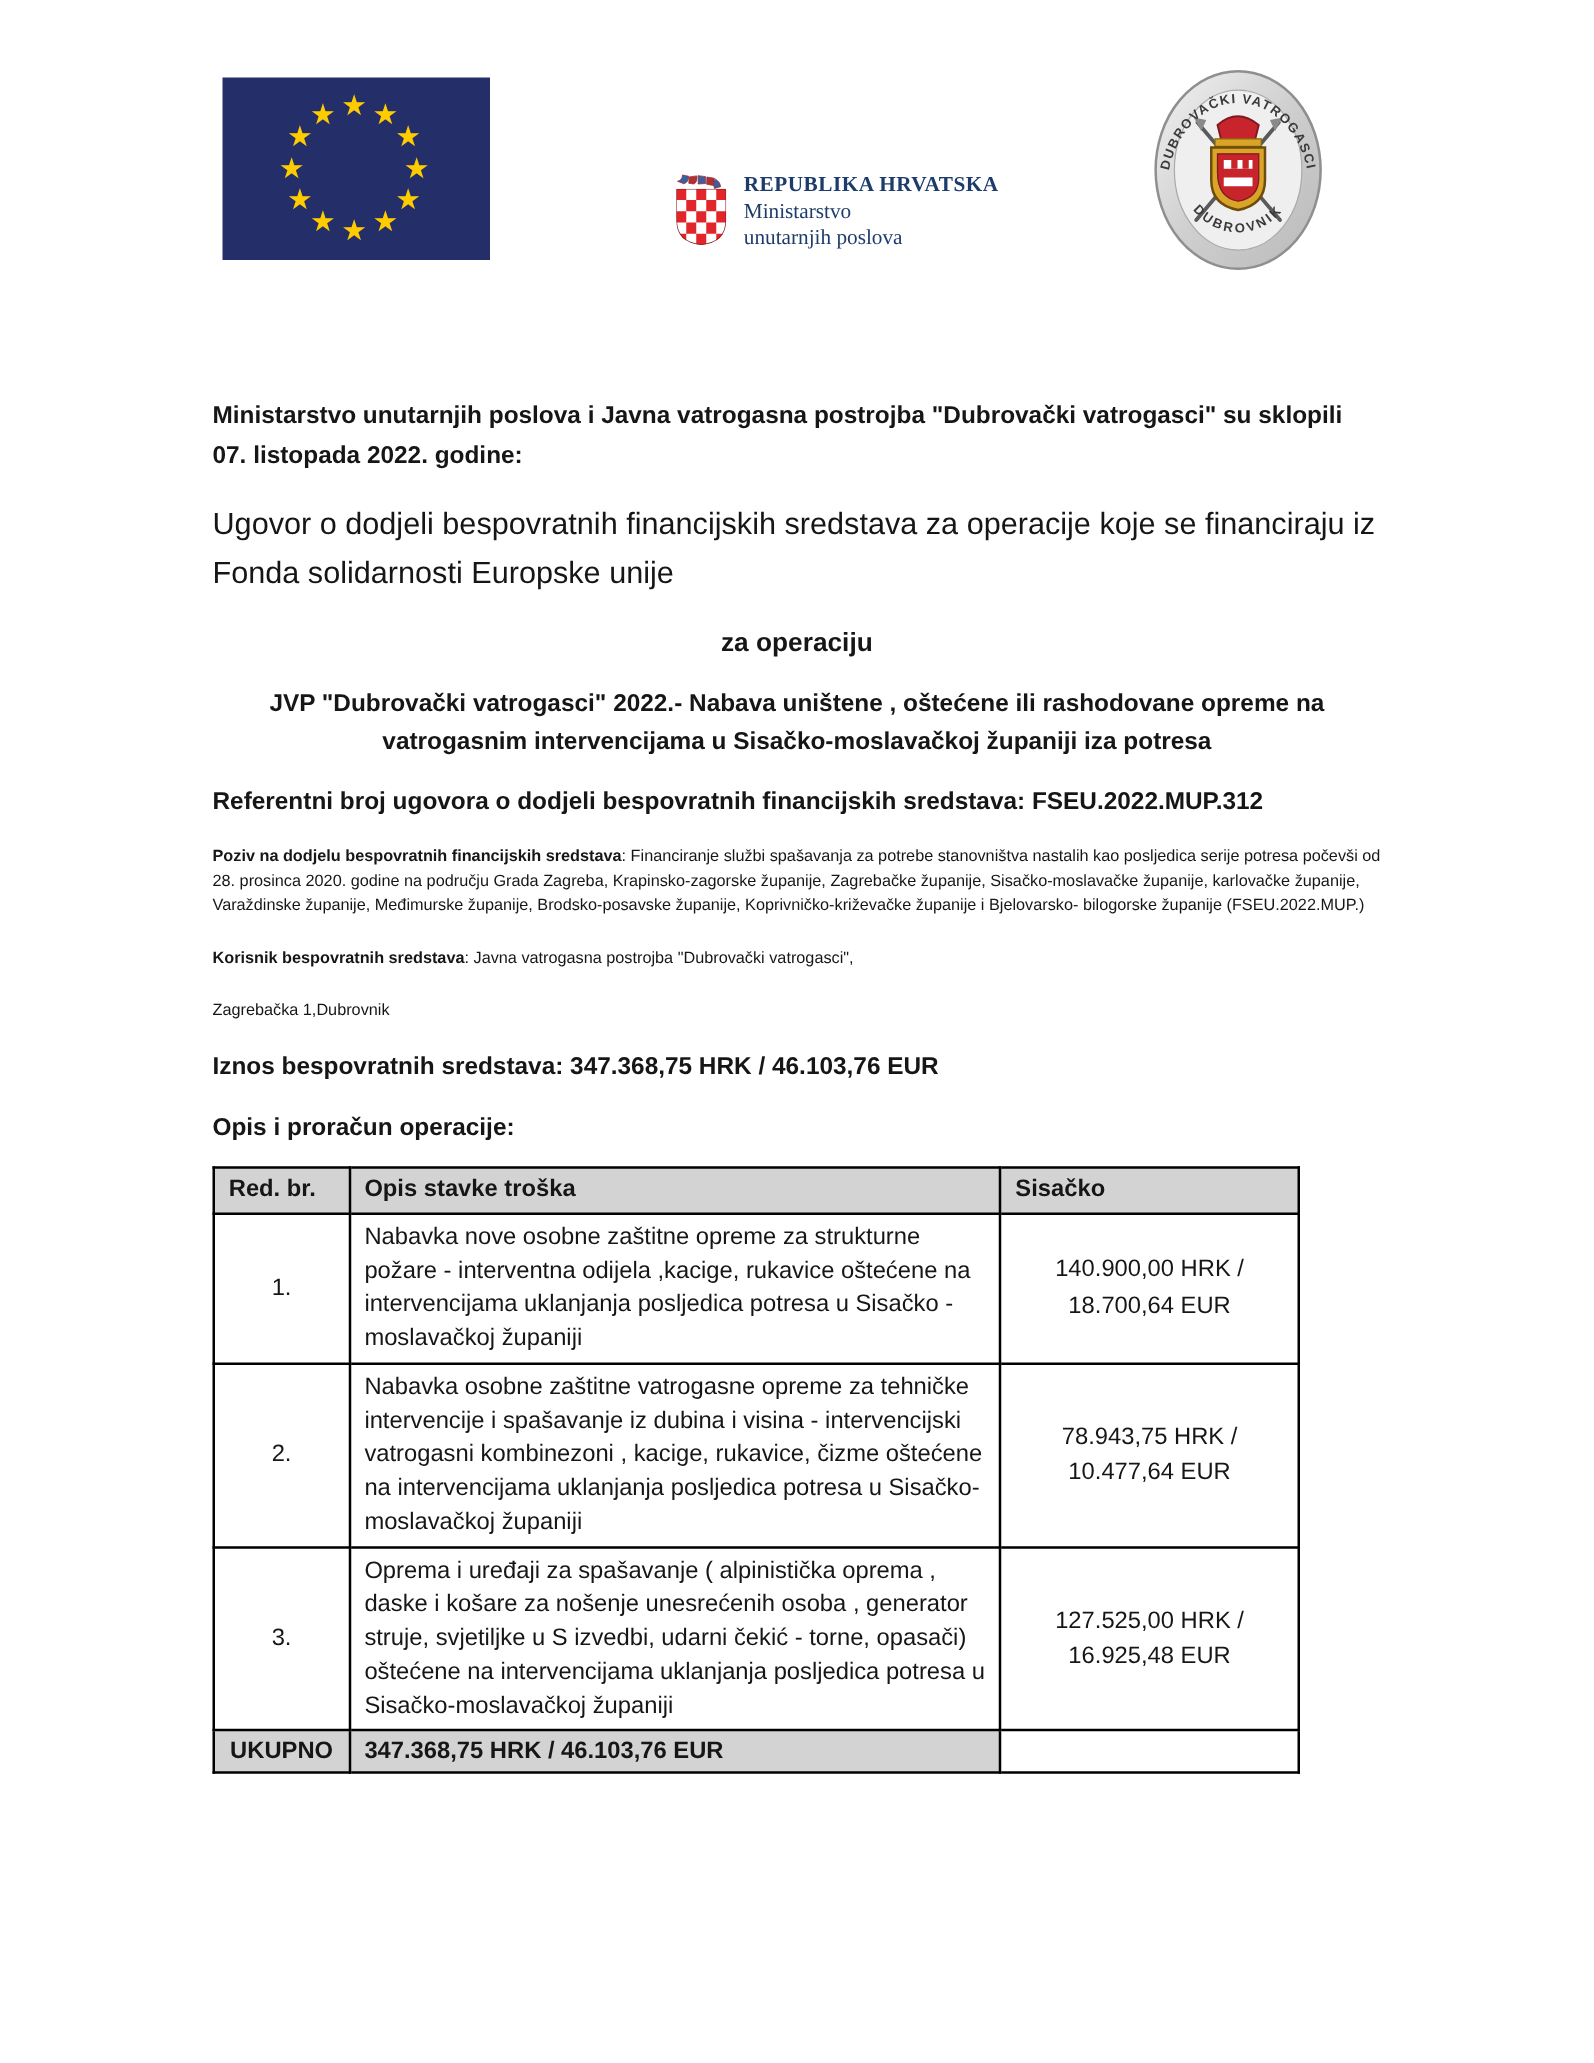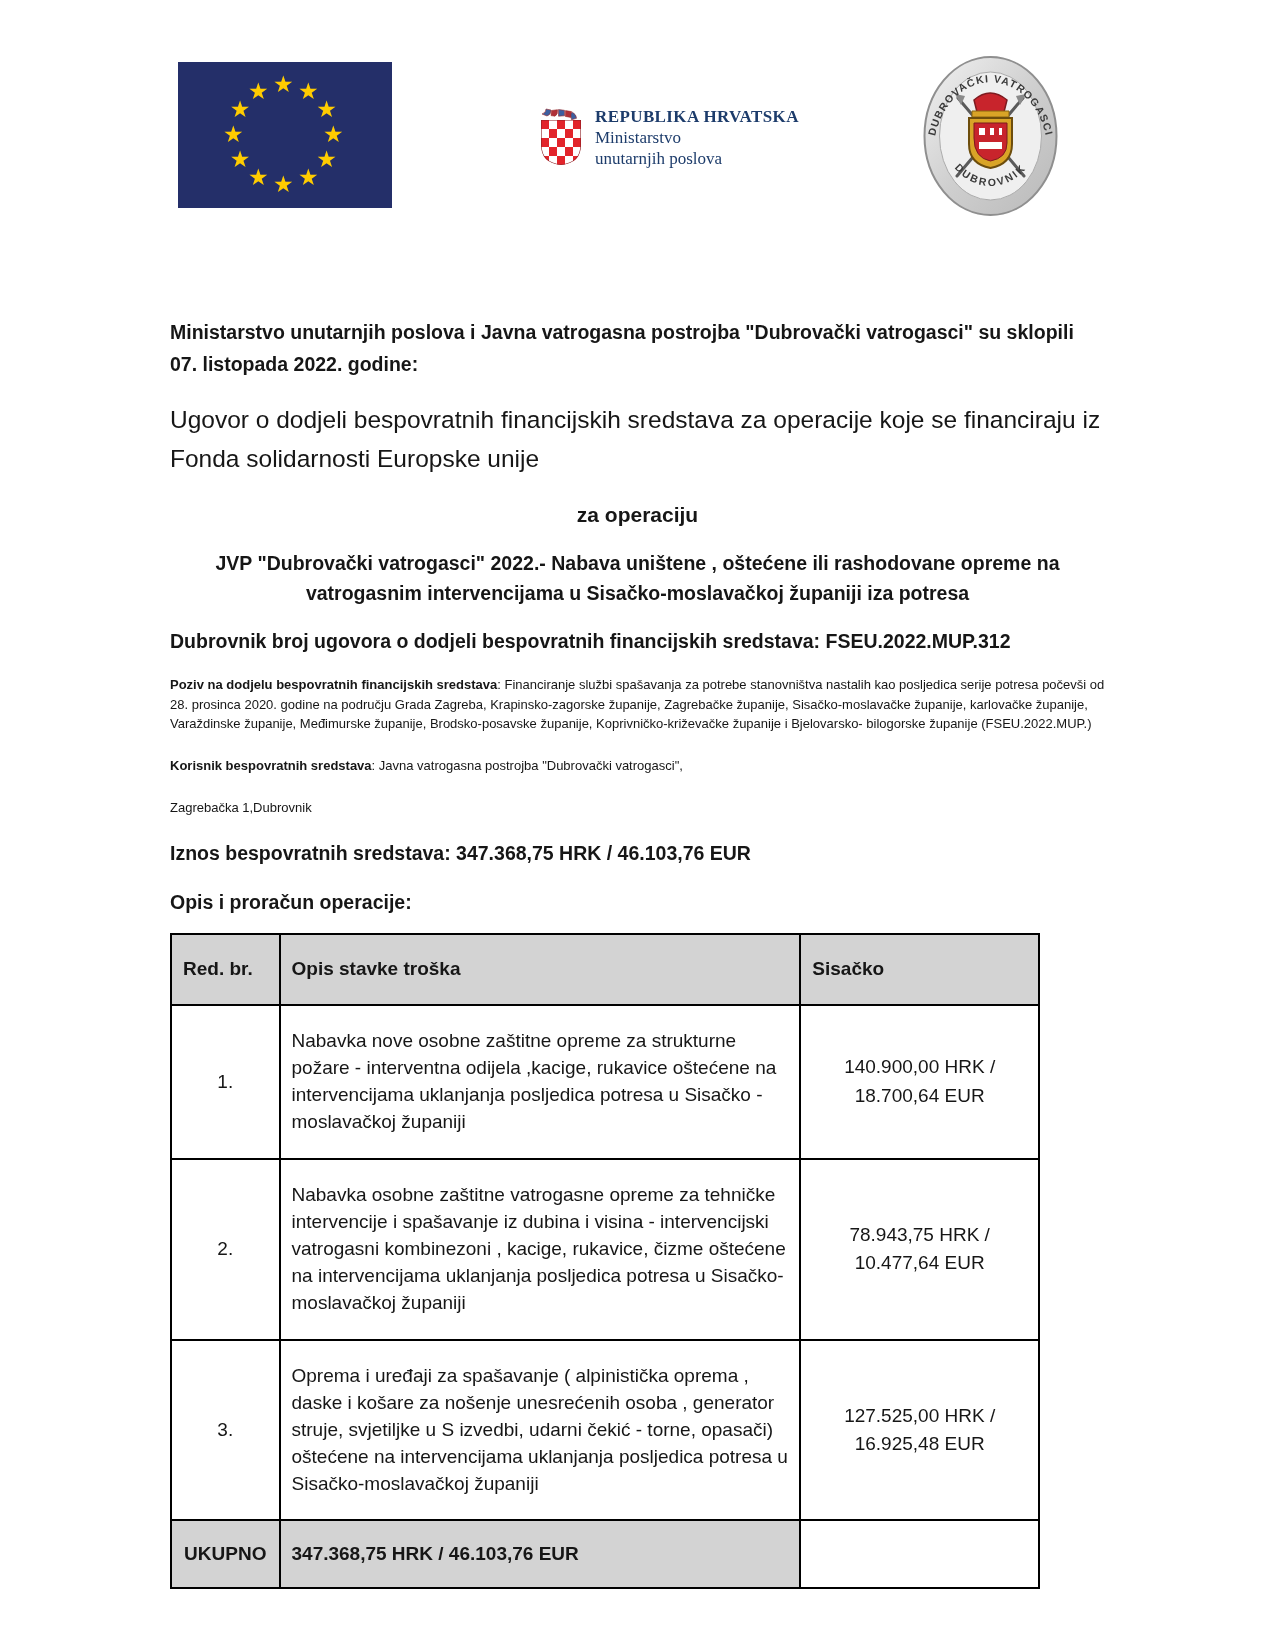--- a/index.html
+++ b/index.html
@@ -16,21 +16,21 @@
   .logos { position:relative; height:215px; }
 
   .eu-flag {
     position:absolute; left:8px; top:62px;
     width:214px; height:146px;
   }
   .eu-stars { position:absolute; inset:0; }
   .eu-stars span { position:absolute; font-size:23px; line-height:1; }
 
   .ministry {
-    position:absolute; left:368px; top:105px;
+    position:absolute; left:368px; top:136px;
     display:flex; align-items:center; gap:11px;
   }
   .ministry-text {
     font-family:"Liberation Serif", serif;
     line-height:21px;
   }
   .ministry-text .l1 { font-size:17px; font-weight:bold; letter-spacing:.4px; }
   .ministry-text .l2 { font-size:17px; }
   .ministry-text .l3 { font-size:17px; }
 
@@ -50,21 +50,21 @@
   
   table.costs {
     border-collapse:collapse;
     margin-top:16px;
     width:870px;
     table-layout:fixed;
   }
   table.costs th, table.costs td {
     border:2px solid #000;
     font-size:19px;
-    padding:22px 11px;
+    padding:5px 11px;
     vertical-align:middle;
     word-wrap:break-word;
   }
   table.costs th { background:#d3d3d3; text-align:left; font-weight:bold; line-height:1.3; }
   th.c-trosak { text-align:center; }
   td.cell-num { text-align:center; }
   td.cell-desc { line-height:1.42; padding-top:7px; padding-bottom:7px; }
   td.cell-cost { text-align:center; line-height:1.5; }
   tr.total-row td { font-weight:bold; }
   tr.total-row .t-label { background:#d3d3d3; text-align:center; padding:4px 6px; }
@@ -178,21 +178,21 @@
   </div>
 
   <p class="intro">Ministarstvo unutarnjih poslova i Javna vatrogasna postrojba "Dubrovački vatrogasci"   su sklopili 07. listopada 2022. godine:</p>
 
   <p class="title">Ugovor  o dodjeli bespovratnih financijskih sredstava za operacije koje se financiraju iz Fonda solidarnosti Europske unije</p>
 
   <p class="subtitle">za operaciju</p>
 
   <p class="operation">JVP "Dubrovački vatrogasci" 2022.- Nabava uništene , oštećene ili rashodovane opreme na vatrogasnim intervencijama u Sisačko-moslavačkoj županiji iza potresa</p>
 
-  <p class="ref-line">Dubrovnik broj ugovora o dodjeli bespovratnih financijskih sredstava: FSEU.2022.MUP.312</p>
+  <p class="ref-line">Referentni broj ugovora o dodjeli bespovratnih financijskih sredstava: FSEU.2022.MUP.312</p>
 
   <p class="para"><b>Poziv na dodjelu bespovratnih financijskih sredstava</b><span>: Financiranje službi spašavanja za potrebe stanovništva nastalih kao posljedica serije potresa počevši od 28. prosinca 2020. godine na području Grada Zagreba, Krapinsko-zagorske županije, Zagrebačke županije, Sisačko-moslavačke županije, karlovačke županije, Varaždinske županije, Međimurske županije, Brodsko-posavske županije, Koprivničko-križevačke županije i Bjelovarsko- bilogorske županije (FSEU.2022.MUP.)</span></p>
 
   <p class="para"><b>Korisnik bespovratnih sredstava</b><span>: Javna vatrogasna postrojba "Dubrovački vatrogasci",</span></p>
 
   <p class="para">Zagrebačka 1,Dubrovnik</p>
 
   <p class="iznos">Iznos bespovratnih sredstava: 347.368,75 HRK / 46.103,76 EUR</p>
 
   <p class="opis-heading">Opis i proračun operacije:</p>

